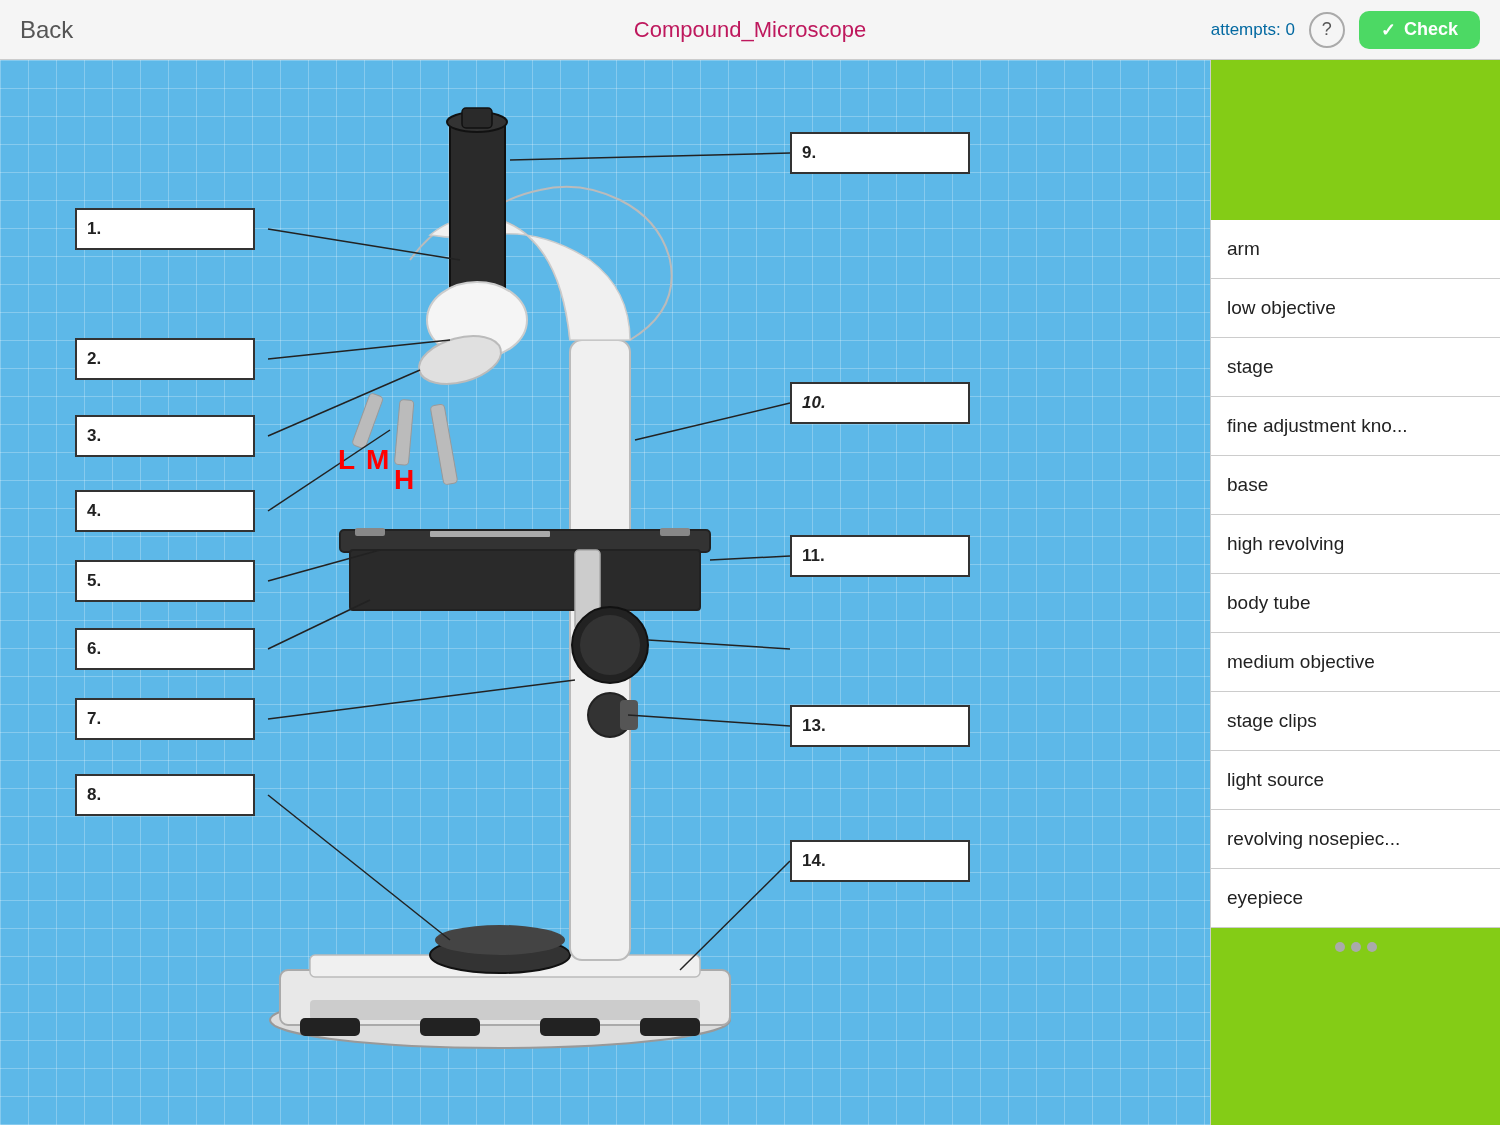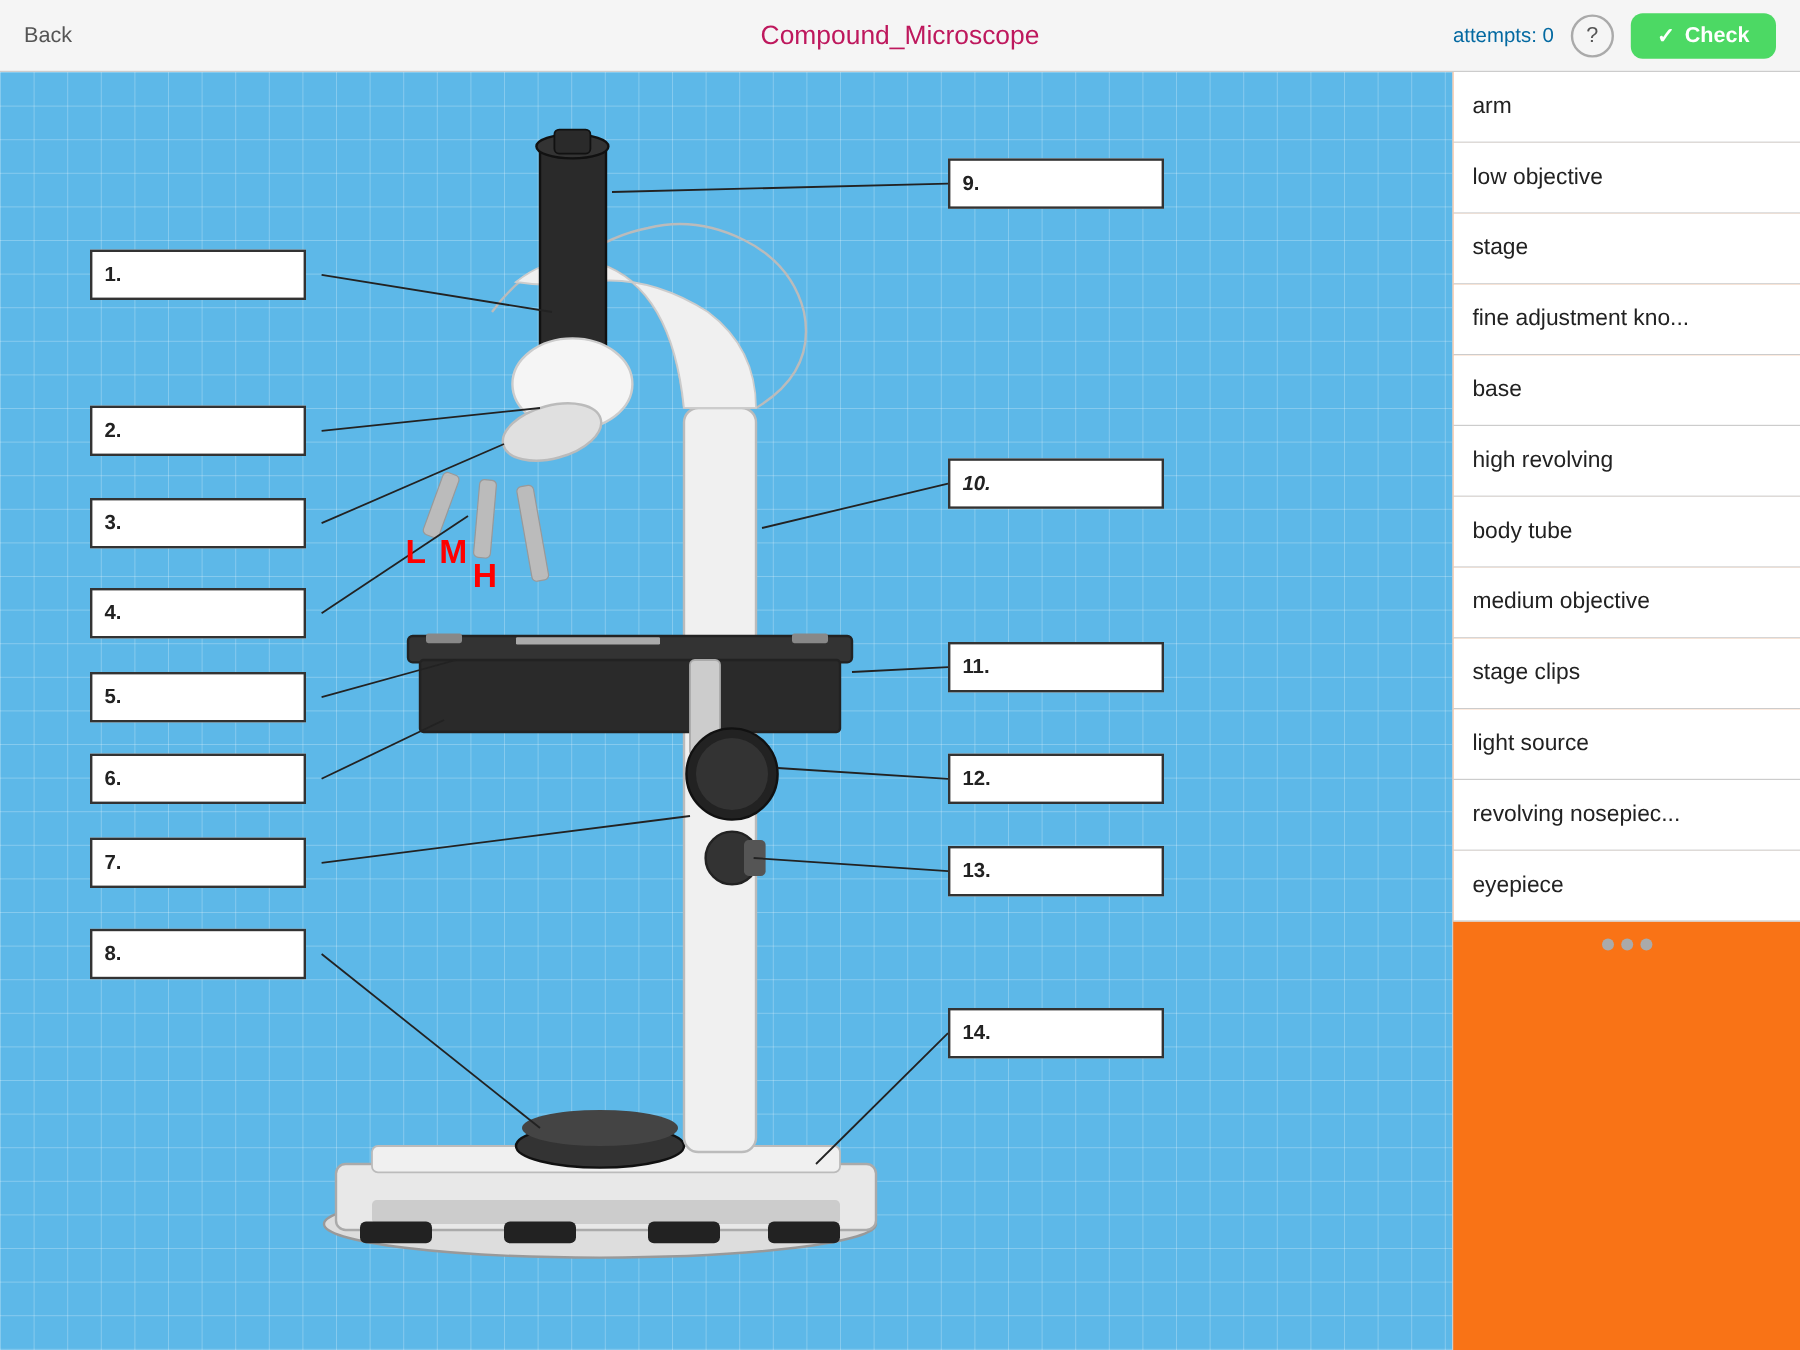--- a/index.html
+++ b/index.html
@@ -10,21 +10,21 @@
       display: flex;
       align-items: center;
       height: 60px;
       background: #f5f5f5;
       border-bottom: 1px solid #ccc;
       padding: 0 20px;
       position: relative;
       z-index: 10;
     }
     #back-btn {
-      font-size: 18px;
+      font-size: 24px;
       color: #555;
       cursor: pointer;
       background: none;
       border: none;
       font-family: inherit;
     }
     #title {
       position: absolute;
       left: 50%;
       transform: translateX(-50%);
@@ -79,25 +79,26 @@
         linear-gradient(rgba(255,255,255,0.25) 1px, transparent 1px),
         linear-gradient(90deg, rgba(255,255,255,0.25) 1px, transparent 1px);
       background-size: 28px 28px;
       position: relative;
       overflow: hidden;
     }
 
     
     #answer-panel {
       width: 290px;
-      background: #f97316;
+      background: #84cc16;
       border-left: 1px solid #ccc;
       overflow-y: auto;
       display: flex;
       flex-direction: column;
+      justify-content: center;
     }
     .answer-item {
       background: #fff;
       border-bottom: 1px solid #ccc;
       padding: 18px 16px;
       font-size: 19px;
       color: #222;
       cursor: pointer;
       user-select: none;
     }
@@ -300,23 +301,20 @@
     </div>
 
     <div class="label-box-right" style="left:790px;top:72px;">
       <span class="num">9.</span>
     </div>
     <div class="label-box-right" style="left:790px;top:322px;font-style:italic;">
       <span class="num">10.</span>
     </div>
     <div class="label-box-right" style="left:790px;top:475px;">
       <span class="num">11.</span>
-    </div>
-    <div class="label-box-right" style="left:790px;top:568px;">
-      <span class="num">12.</span>
     </div>
     <div class="label-box-right" style="left:790px;top:645px;text-align:center;">
       <span class="num">13.</span>
     </div>
     <div class="label-box-right" style="left:790px;top:780px;">
       <span class="num">14.</span>
     </div>
 
     <span class="micro-label" style="left:338px;top:384px;">L</span>
     <span class="micro-label" style="left:366px;top:384px;">M</span>

